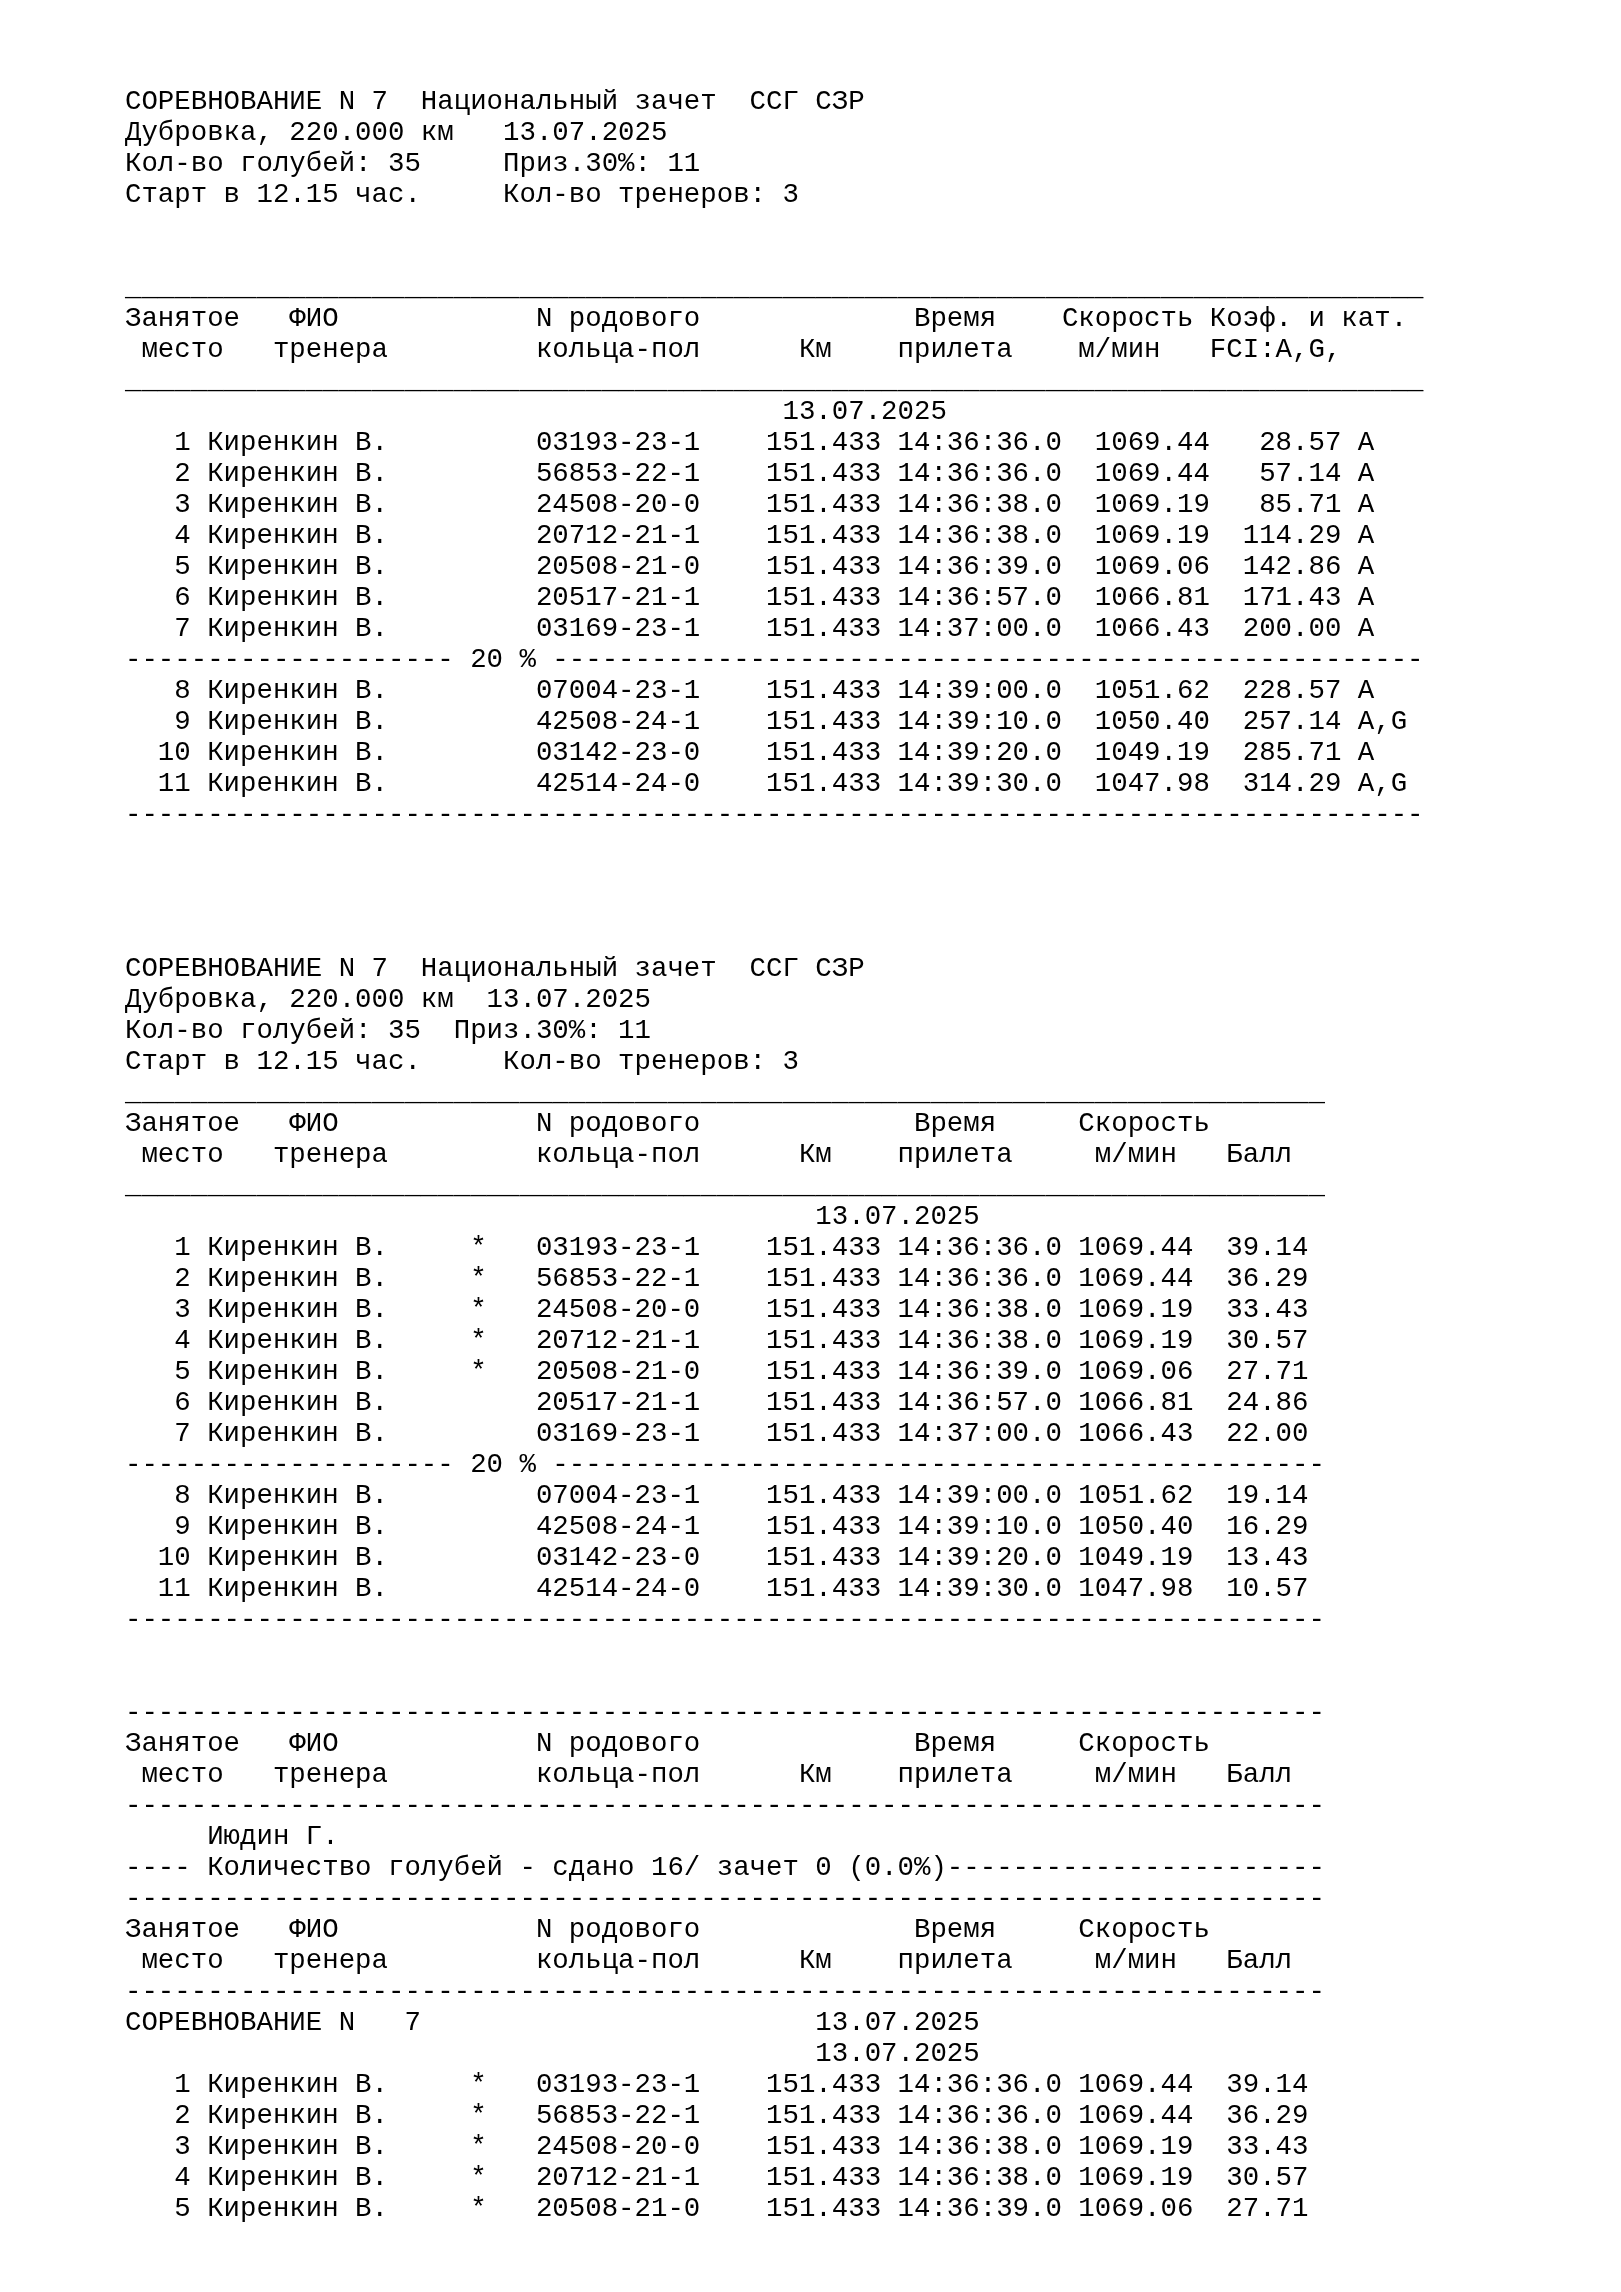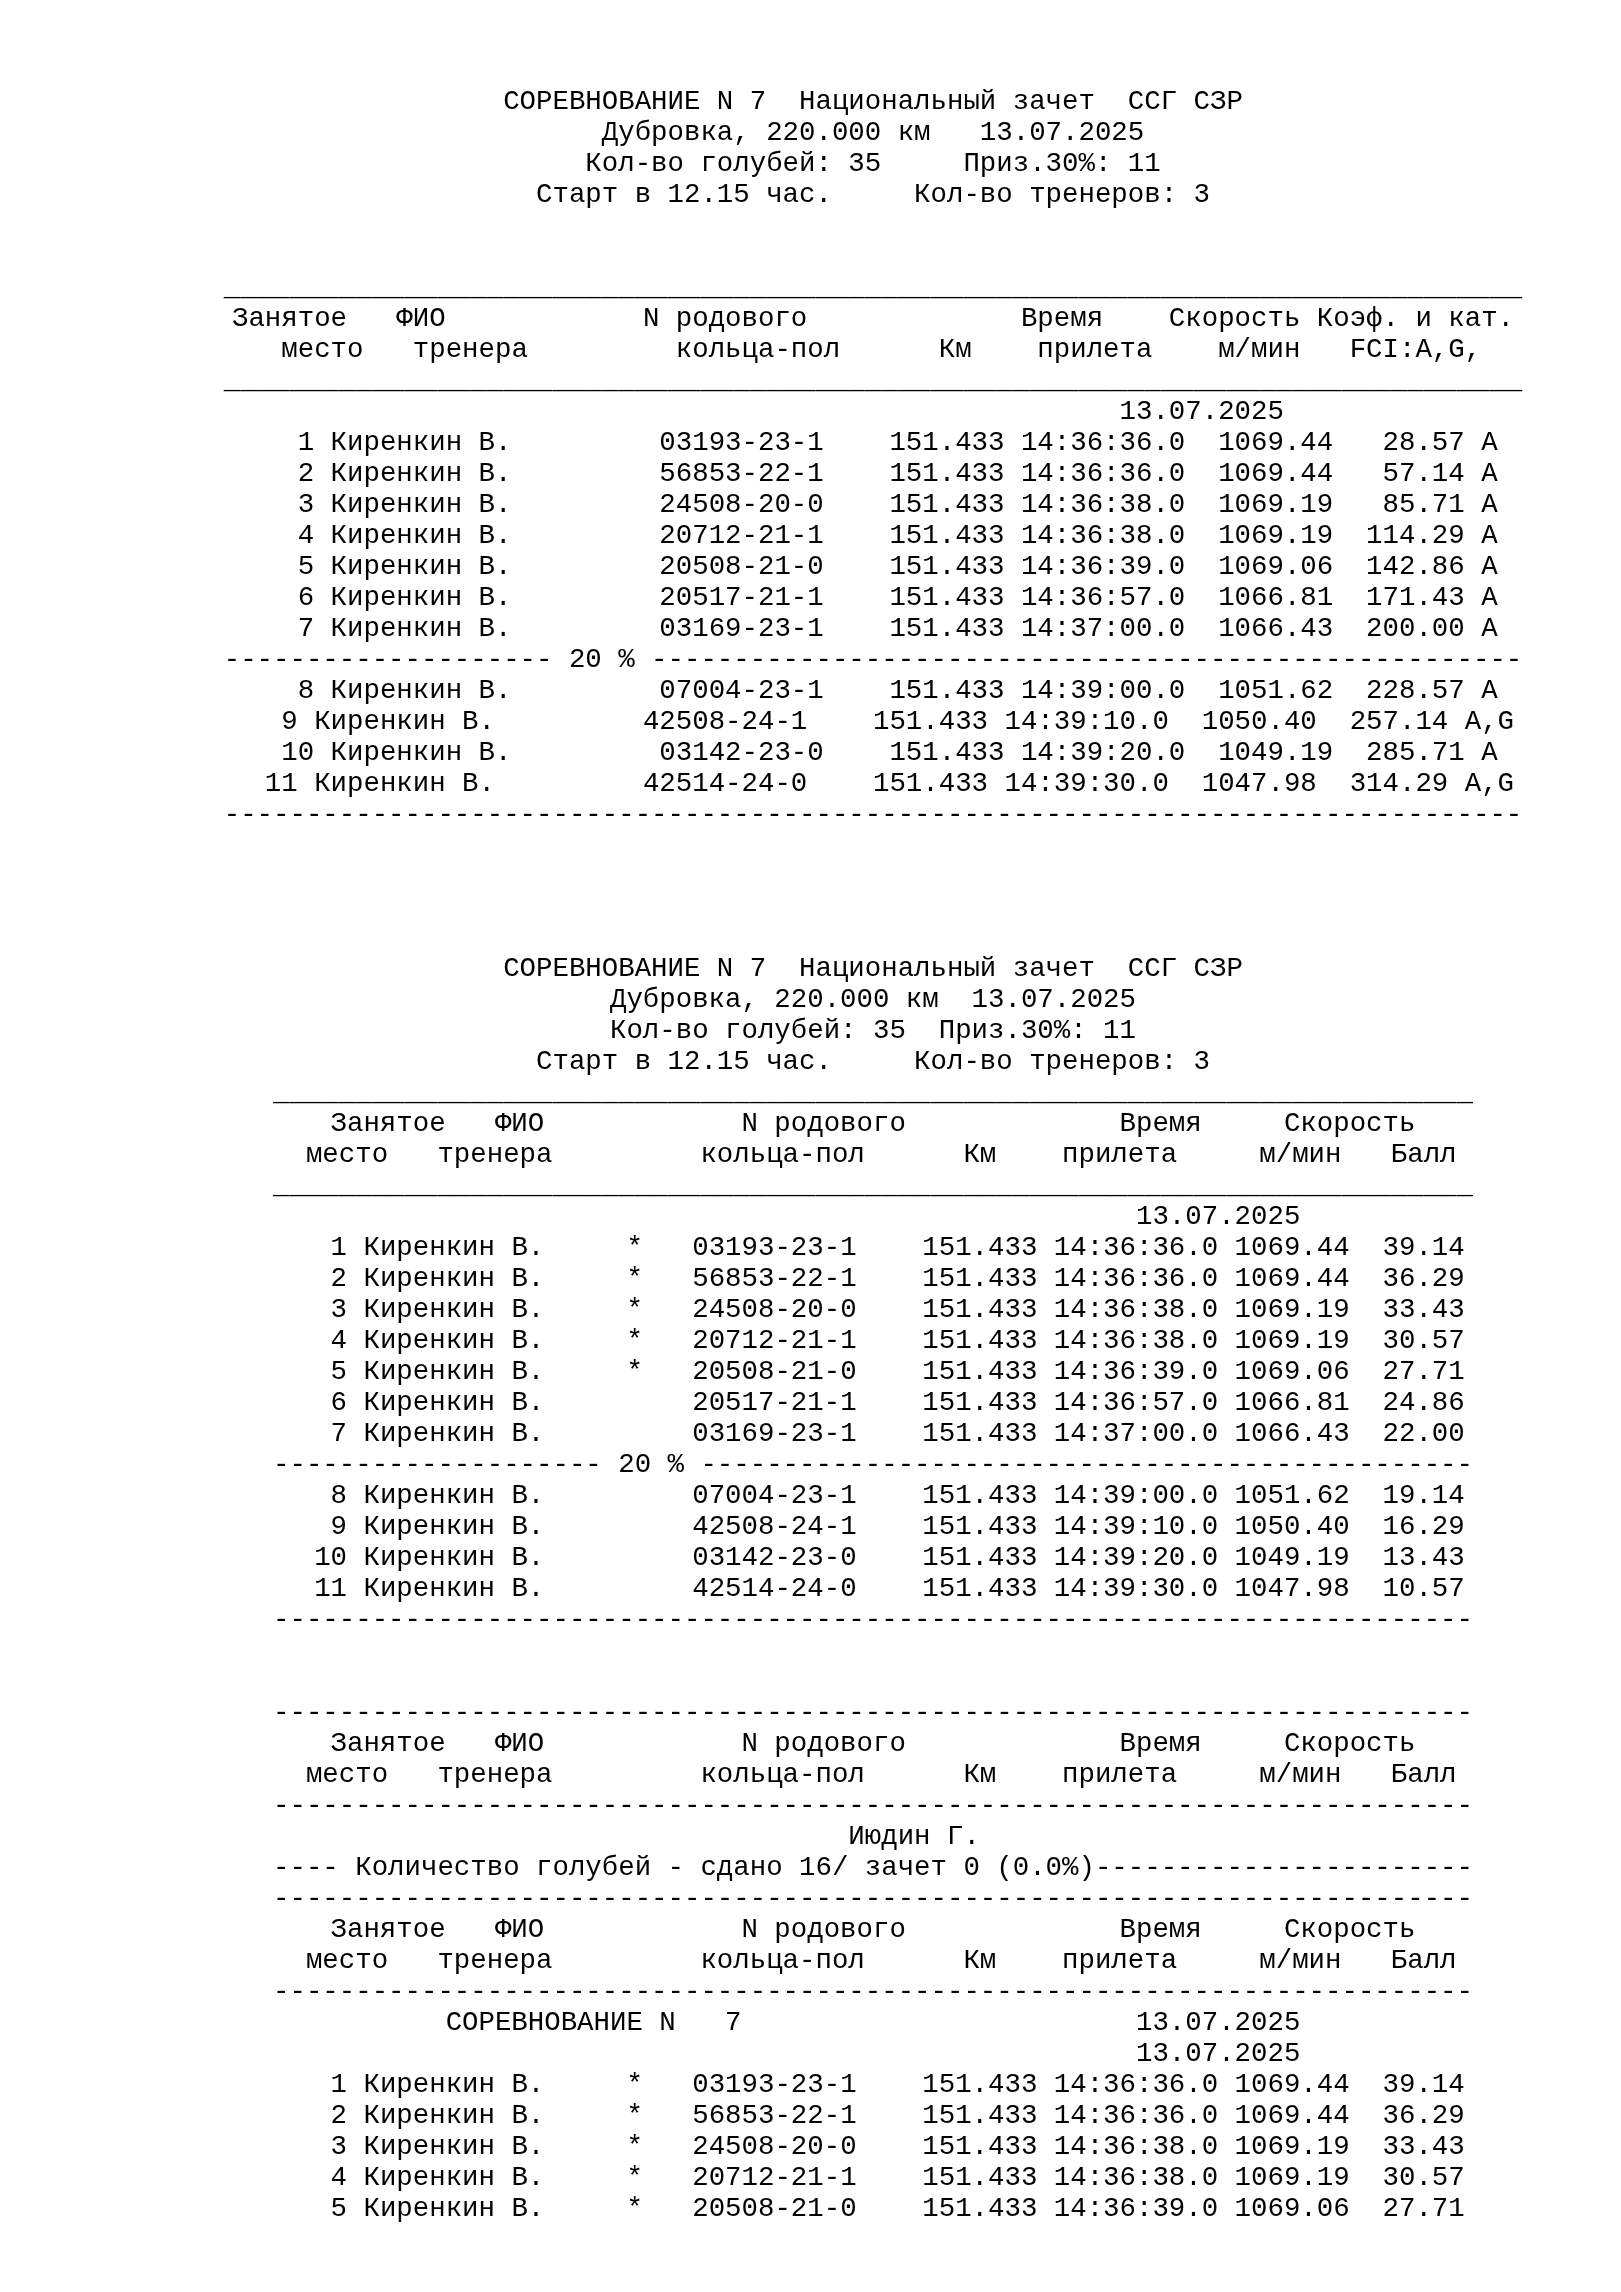--- a/index.html
+++ b/index.html
@@ -9,21 +9,20 @@
   }
   .page {
     position: relative;
     width: 1621px;
     height: 2293px;
     background: #ffffff;
     color: #000000;
     overflow: hidden;
     box-sizing: border-box;
     padding: 86px 0 0 125px;
-    text-align: center;
   }
   pre {
     margin: 0;
     padding: 0;
     font-family: "Liberation Mono", "DejaVu Sans Mono", monospace;
     font-size: 27.4px;
     line-height: 31px;
     color: #000000;
     white-space: pre;
   }

